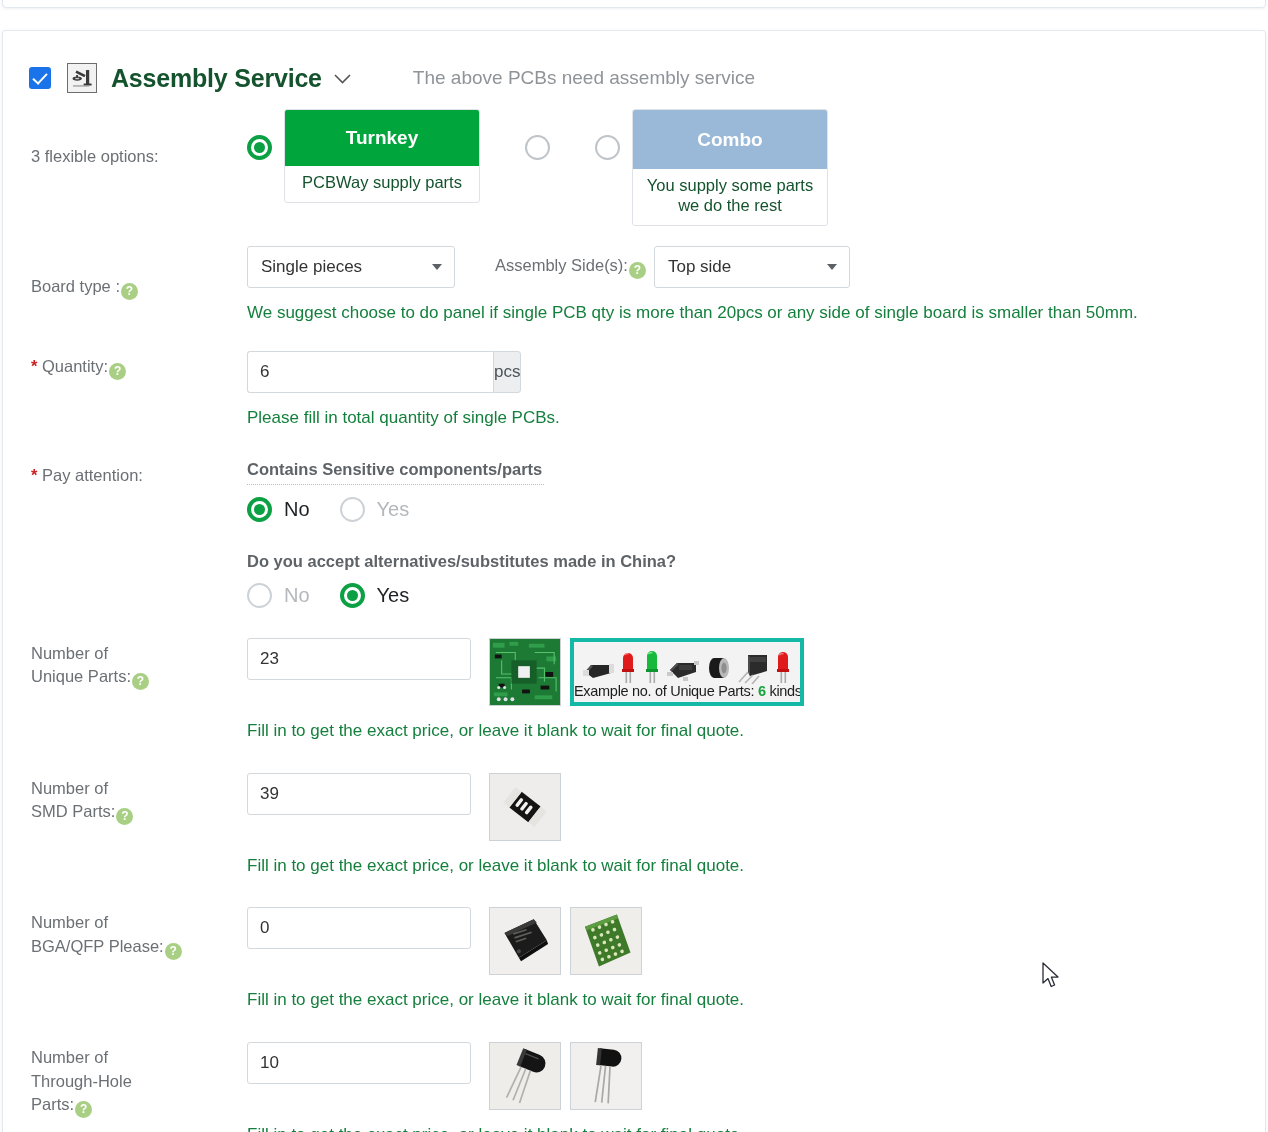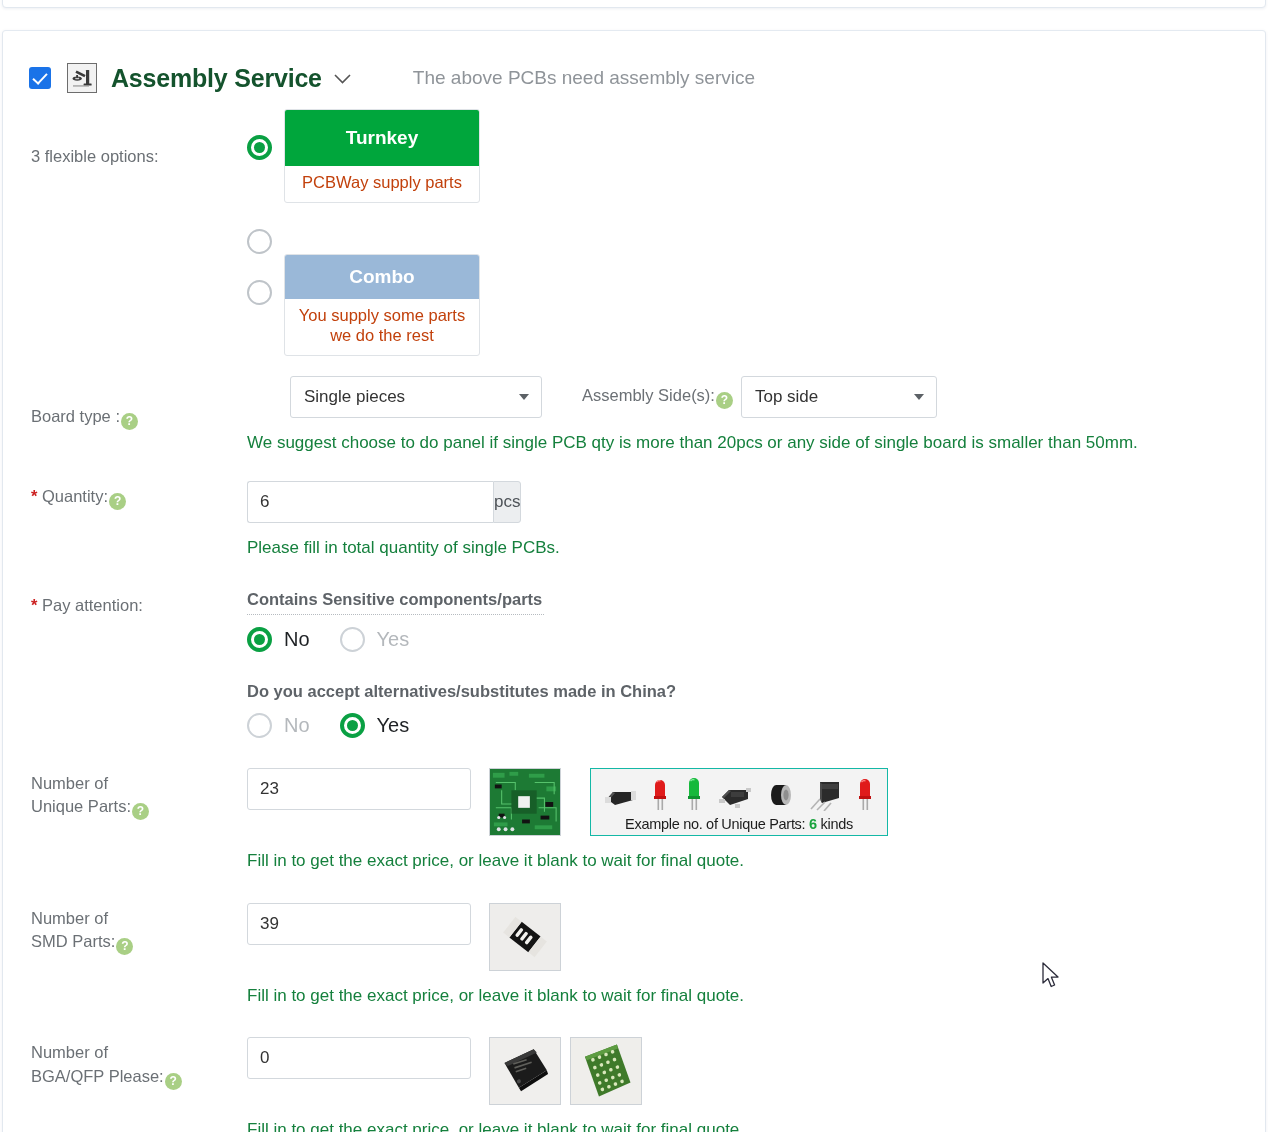--- a/index.html
+++ b/index.html
@@ -80,21 +80,21 @@
     border-radius: 50%; background: #a9cf85;
     color: #fff; font-size: 12px; font-weight: bold;
     text-align: center; line-height: 17px;
     vertical-align: -3px; margin-left: 1px;
     cursor: pointer;
   }
 
   
   .opts-row { margin-top: 16px; align-items: flex-start; }
   .opts-row .lbl { padding-top: 36px; }
-  .opts { display: flex; align-items: flex-start; flex-direction: column; }
+  .opts { display: flex; align-items: flex-start; }
   .opt-group { display: flex; align-items: flex-start; }
   .radio {
     width: 25px; height: 25px; border-radius: 50%;
     border: 2px solid #bfc4c9; background: #fff;
     flex: 0 0 auto; cursor: pointer; margin-top: 26px;
   }
   .radio.on { border: 4px solid #0aa043; background: #fff; position: relative; }
   .radio.on::after {
     content: ""; position: absolute; left: 3px; top: 3px;
     width: 11px; height: 11px; border-radius: 50%; background: #0aa043;
@@ -106,42 +106,42 @@
   }
   .opt-card .top {
     height: 56px; display: flex; align-items: center; justify-content: center;
     color: #fff; font-weight: bold; font-size: 19px; padding: 0 4px;
     text-align: center;
   }
   .opt-card.green .top { background: #00a63c; }
   .opt-card.blue .top { background: #9ab8d8; }
   .opt-card .sub {
     padding: 6px 4px 10px; text-align: center;
-    color: #c2410c; font-size: 16.5px; line-height: 1.22;
-  }
-  .opt-card.tall .top { height: 44px; }
+    color: #14532d; font-size: 16.5px; line-height: 1.22;
+  }
+  .opt-card.tall .top { height: 59px; }
   .gap { width: 45px; }
 
   
   .sel-row { margin-top: 20px; align-items: center; }
   .sel-wrap { display: flex; align-items: center; }
   .select {
     position: relative; height: 42px;
     border: 1px solid #d3d8dd; border-radius: 3px;
     background: #fff; display: flex; align-items: center;
     padding: 0 34px 0 13px; color: #333; font-size: 17px;
     cursor: pointer;
   }
   .select .arr {
     position: absolute; right: 12px; top: 50%;
     margin-top: -3px; width: 0; height: 0;
     border-left: 5px solid transparent; border-right: 5px solid transparent;
     border-top: 6px solid #5c6166;
   }
-  #board-select { width: 252px; margin-left: 43px; }
+  #board-select { width: 208px; }
   #side-select  { width: 196px; }
   .mid-lbl {
     margin-left: 40px; margin-right: 8px;
     color: #6b7075; font-size: 16.5px; white-space: nowrap;
   }
   .hint {
     color: #15803d; font-size: 17px; line-height: 1.34;
     max-width: 960px;
   }
   .hint.wide { max-width: 955px; }
@@ -200,22 +200,22 @@
   .thumbs { display: flex; margin-left: 18px; }
   .thumb {
     border: 1px solid #cdd2d7; background: #f6f6f6;
     margin-right: 9px; overflow: hidden;
     display: flex; align-items: center; justify-content: center;
   }
   .np-row .hint { margin-top: 14px; }
 
   
   .ex-banner {
-    width: 298px; height: 68px; border: 1px solid #14b8a6;
-    background: #f3f3f3; overflow: hidden; position: relative; margin-left: 20px;
+    width: 234px; height: 68px; border: 4px solid #14b8a6;
+    background: #f3f3f3; overflow: hidden; position: relative;
   }
   .ex-parts { height: 42px; display: flex; align-items: flex-end;
     justify-content: space-around; padding: 3px 5px 0; }
   .ex-cap {
     position: absolute; bottom: 0; left: 0; right: 0;
     text-align: center; font-size: 14.5px; color: #1c1c1c;
     font-weight: 500; letter-spacing: -.3px; line-height: 22px;
     white-space: nowrap;
   }
   .ex-cap b { color: #19a33d; }

